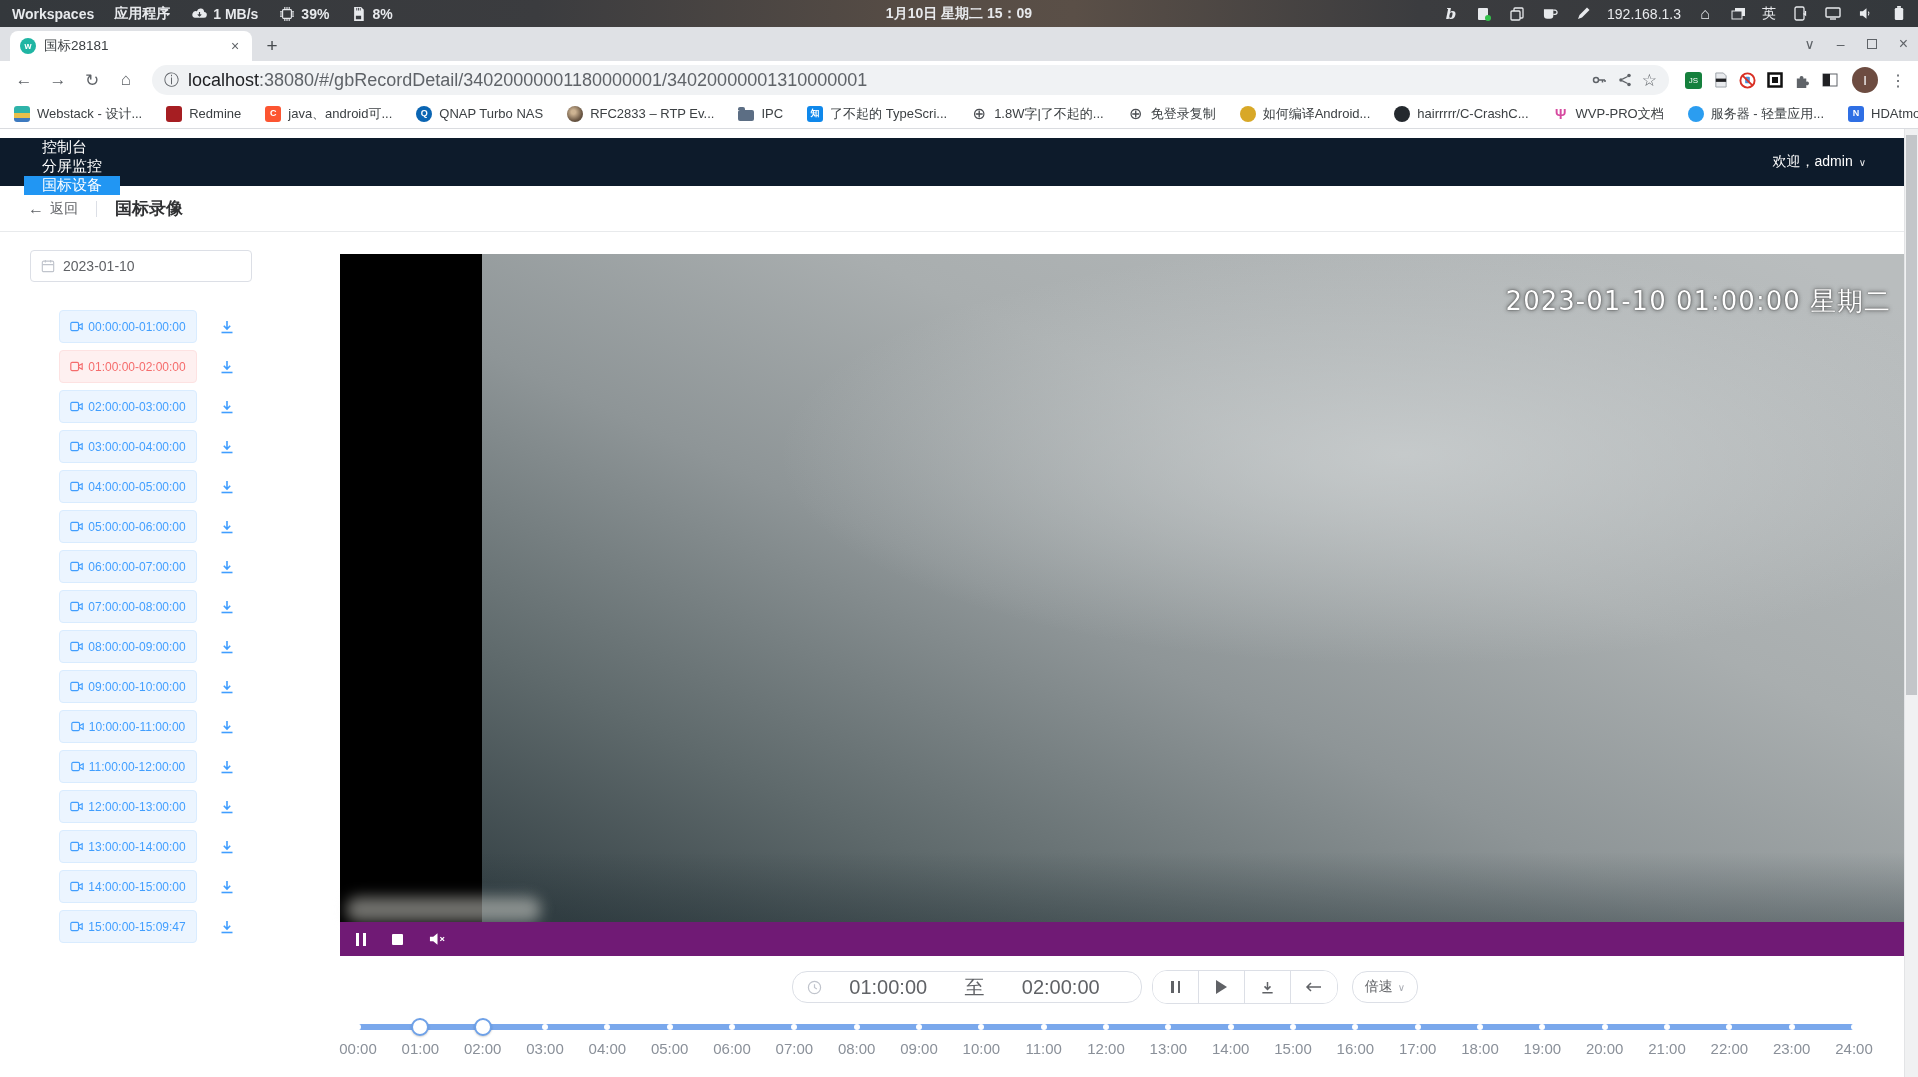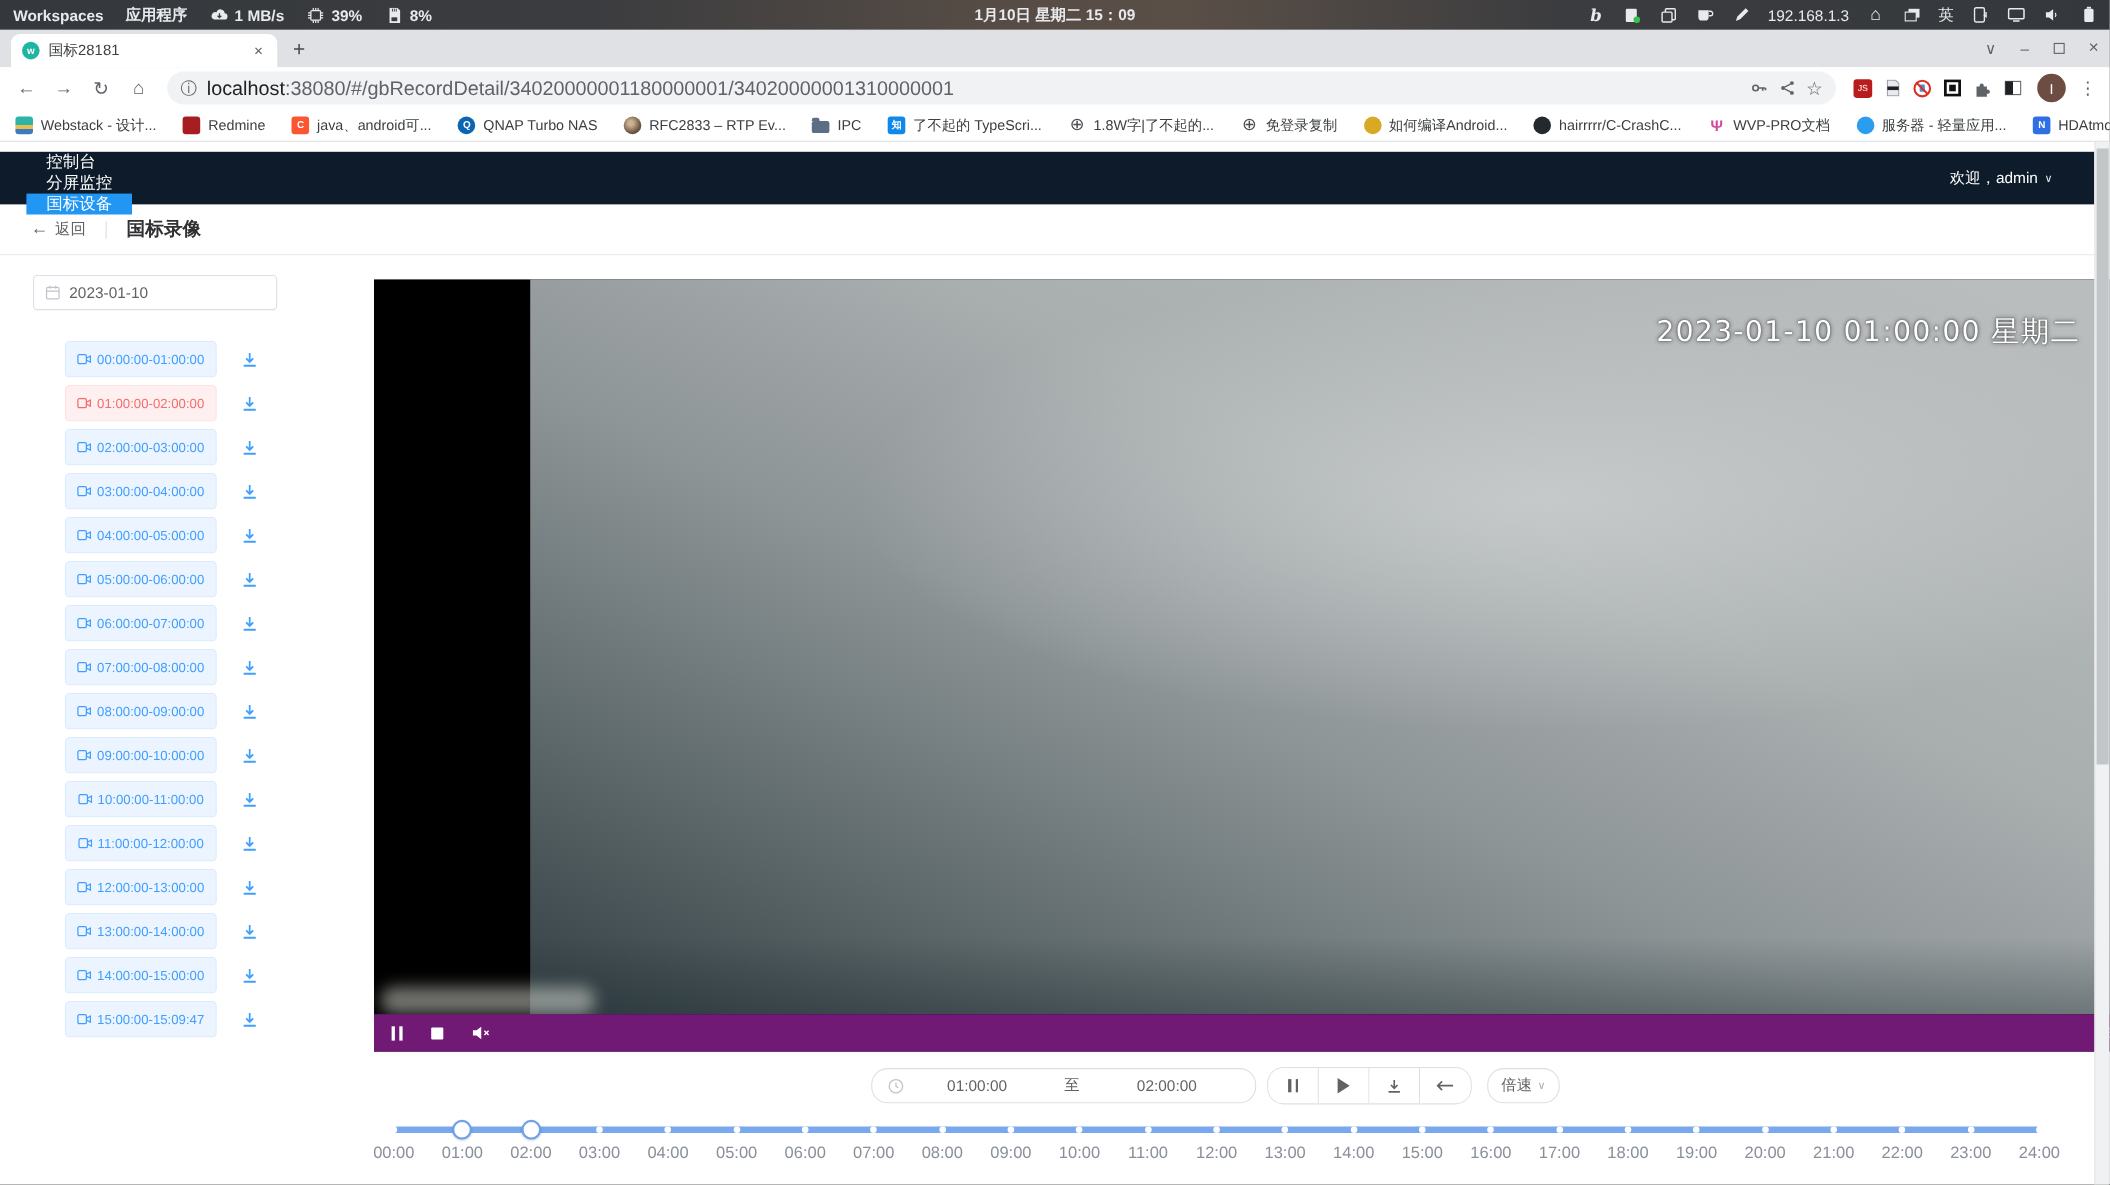--- a/index.html
+++ b/index.html
@@ -33,21 +33,21 @@
   
   .toolbar{ height:38px; background:#fff; display:flex; align-items:center; padding:0 10px; gap:6px; }
   .navbtn{ width:28px; height:28px; display:flex; align-items:center; justify-content:center; font-size:17px; color:#5f6368; border-radius:50%; }
   .omnibox{ flex:1; height:30px; background:#f0f2f4; border-radius:15px; display:flex; align-items:center; padding:0 12px; gap:9px; margin:0 6px; }
   .info-i{ font-size:15px; color:#5f6368; }
   .urltext{ flex:1; font-size:18px; color:#5f6368; white-space:nowrap; overflow:hidden; }
   .urltext .host{ color:#202124; }
   .omni-ic{ display:inline-flex; align-items:center; }
   .star{ font-size:17px; color:#5f6368; }
   .extrow{ display:flex; align-items:center; gap:11px; margin:0 4px; }
-  .jsbadge{ width:17px; height:17px; background:#b91c1c; border-radius:3px; color:#fff; font-size:8px; font-weight:400;
+  .jsbadge{ width:17px; height:17px; background:#15803d; border-radius:3px; color:#fff; font-size:8px; font-weight:400;
     display:inline-flex; align-items:center; justify-content:center; }
   .avatar{ width:26px; height:26px; border-radius:50%; background:#6d4c41; color:#fff; font-size:13px;
     display:inline-flex; align-items:center; justify-content:center; margin:0 4px; }
   .kebab{ color:#5f6368; font-size:16px; width:20px; text-align:center; }
 
   
   .bookmarks{ height:30px; background:#fff; border-bottom:1px solid #dadce0; display:flex; align-items:center; padding:0 14px; gap:24px; }
   .bm-item{ display:flex; align-items:center; gap:7px; font-size:13px; color:#3c4043; white-space:nowrap; }
   .bm-ic{ width:16px; height:16px; border-radius:3px; display:inline-flex; align-items:center; justify-content:center;
     color:#fff; font-size:9px; font-weight:700; flex:none; line-height:1; }
@@ -112,21 +112,21 @@
     padding:0 16px; gap:26px; }
   .vbar .sp{ flex:1; }
   .pause-ic{ display:inline-flex; gap:4px; }
   .pause-ic i{ width:3px; height:13px; background:#fff; display:block; }
   .stop-ic{ width:11px; height:11px; background:#fff; border-radius:1px; display:block; }
   .bitrate{ color:#b9bfc7; font-size:13.5px; margin-right:8px; }
   .vic{ display:inline-flex; align-items:center; }
 
   .playbar{ margin-top:14px; display:flex; justify-content:center; align-items:center; gap:10px; }
   .timebox{ width:350px; height:32px; border:1px solid #dcdfe6; border-radius:15px; display:flex; align-items:center;
-    padding:0 14px; color:#606266; font-size:14px; background:#fff; }
+    padding:0 14px; color:#606266; font-size:20px; background:#fff; }
   .timebox .clk{ color:#c0c4cc; display:inline-flex; }
   .timebox .tval{ flex:1; text-align:center; }
   .timebox .tto{ width:40px; text-align:center; color:#606266; }
   .btn-group{ display:flex; border:1px solid #dcdfe6; border-radius:15px; overflow:hidden; background:#fff; }
   .gbtn{ width:46px; height:32px; background:#fff; border:none; border-right:1px solid #dcdfe6;
     display:flex; align-items:center; justify-content:center; color:#606266; }
   .gbtn:last-child{ border-right:none; }
   .pause2 i{ width:2.5px; height:12px; background:#606266; display:inline-block; margin:0 2px; }
   .play-tri{ width:0; height:0; border-left:11px solid #606266; border-top:7px solid transparent; border-bottom:7px solid transparent; }
   .speedbtn{ width:66px; height:32px; border:1px solid #dcdfe6; border-radius:15px; background:#fff; color:#606266;

